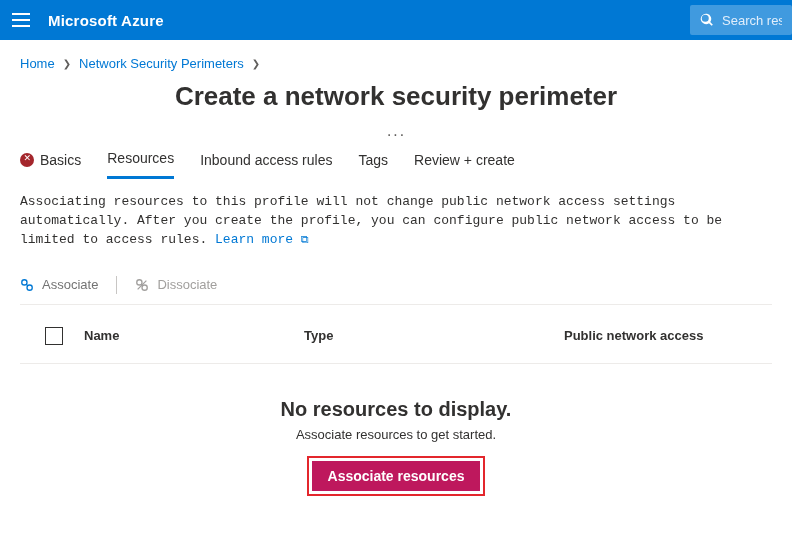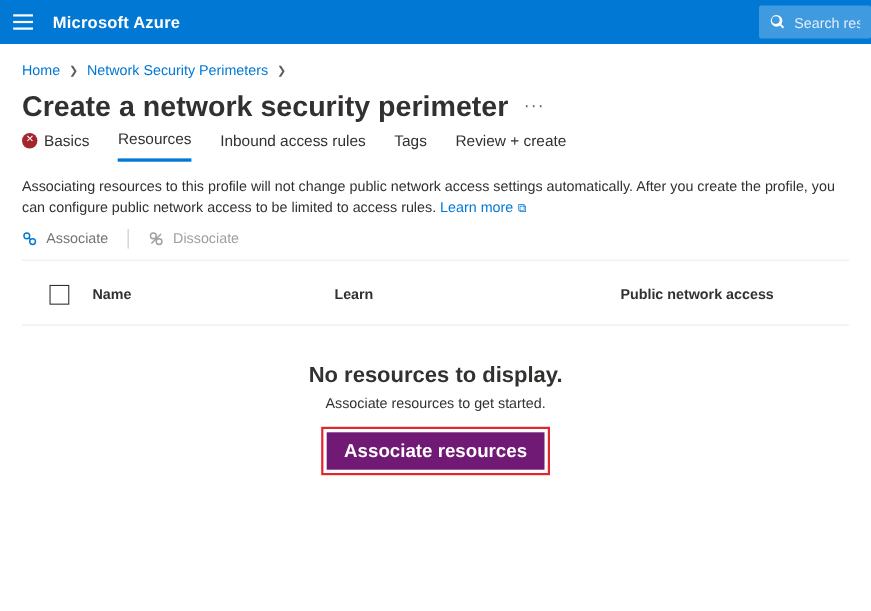--- a/index.html
+++ b/index.html
@@ -47,41 +47,41 @@
 
     .content { padding: 12px 20px 0 20px; }
 
     .breadcrumb {
       display: flex; align-items: center; gap: 8px;
       font-size: 13px; color: #0078d4; margin-top: 4px; margin-bottom: 10px;
     }
     .breadcrumb .sep { color: #605e5c; font-size: 10px; }
     .breadcrumb a { color: #0078d4; text-decoration: none; cursor: pointer; }
 
-    .title-row { display: flex; align-items: center; gap: 14px; }
+    .title-row { display: flex; align-items: center; gap: 14px; flex-direction: column; }
     h1.page-title { font-size: 26px; font-weight: 600; color: #323130; }
     .more-dots { color: #605e5c; letter-spacing: 1px; cursor: pointer; font-size: 16px; }
     .preview-label { font-size: 11px; color: #605e5c; letter-spacing: 0.3px; margin-top: 2px; margin-bottom: 22px; }
 
     .tabs { display: flex; align-items: center; gap: 26px; border-bottom: none; margin-bottom: 14px; }
     .tab {
       padding: 6px 0 10px 0; font-size: 14px; color: #323130; cursor: pointer;
       position: relative;
     }
     .tab.active { font-weight: 400; border-bottom: 3px solid #0078d4; }
     .tab.error::before {
       content: ''; display: inline-block; width: 14px; height: 14px;
       border-radius: 50%; background: #a4262c; margin-right: 6px; vertical-align: -2px;
       position: relative;
     }
     .tab.error::after {
       content: '✕'; color: #fff; font-size: 9px; position: absolute; left: 3.5px; top: 7px;
     }
 
-    .description { font-size: 13px; color: #323130; line-height: 1.45; margin-bottom: 1px; }
+    .description { font-size: 13px; color: #323130; line-height: 1.45; margin-bottom: 18px; font-family: Liberation Mono, monospace; }
     .learn-link { color: #0078d4; text-decoration: none; cursor: pointer; }
     .ext-icon { font-size: 11px; color: #0078d4; margin-left: 1px; }
 
     .toolbar {
       display: flex; align-items: center; gap: 18px;
       padding: 8px 0 10px 0;
       border-bottom: 1px solid #edebe9;
       margin-bottom: 8px;
     }
     .toolbar-divider { width: 1px; height: 18px; background: #c8c6c4; }
@@ -105,22 +105,22 @@
     .col-type { width: 260px; }
     .col-access { flex: 1; }
 
     .empty-state { text-align: center; margin-top: 34px; }
     .empty-title { font-size: 20px; font-weight: 600; color: #323130; margin-bottom: 6px; }
     .empty-sub { font-size: 13px; color: #323130; margin-bottom: 14px; }
     .btn-wrap {
       display: inline-block; padding: 3px; border: 2px solid #e3262c;
     }
     .primary-btn {
-      background: #701a75; color: #fff; border: none;
-      padding: 7px 16px; font-size: 17px; font-weight: 600; cursor: pointer;
+      background: #be185d; color: #fff; border: none;
+      padding: 7px 16px; font-size: 14px; font-weight: 600; cursor: pointer;
     }
   </style>
 </head>
 <body>
 
 <div class="topbar">
   <div class="hamburger">
     <span></span>
       <span></span>
       <span></span>
@@ -179,21 +179,21 @@
         </svg>
       <span>Dissociate</span>
     </div>
   </div>
 
   <div class="table-header">
     <div class="col-check">
       <div class="cb"></div>
     </div>
     <div class="col-name">Name</div>
-    <div class="col-type">Learn</div>
+    <div class="col-type">Type</div>
     <div class="col-access">Public network access</div>
   </div>
 
   <div class="empty-state">
     <div class="empty-title">No resources to display.</div>
     <div class="empty-sub">Associate resources to get started.</div>
     <div class="btn-wrap">
       <button class="primary-btn">Associate resources</button>
     </div>
   </div>

